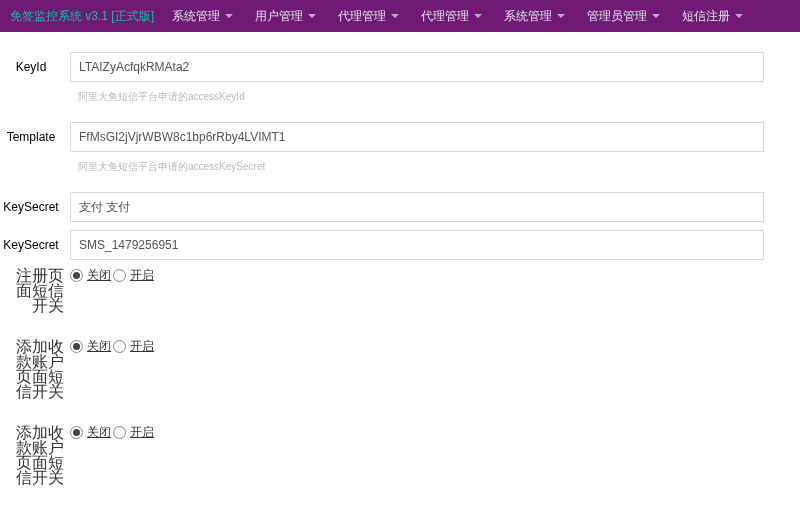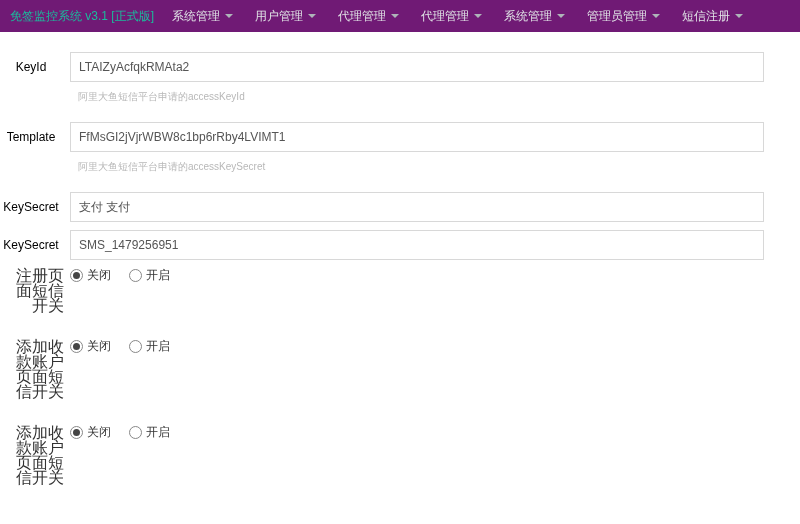--- a/index.html
+++ b/index.html
@@ -89,22 +89,23 @@
     min-width: 60px;
     text-align: right;
     font-size: 16px;
     color: #333;
     line-height: 15px;
     padding-right: 6px;
   }
   .radio-group {
     display: flex;
     align-items: flex-end;
-    gap: 18px;
+    gap: 2px;
     margin-top: -1px;
+    text-decoration: underline;
   }
   .radio-opt {
     display: inline-flex;
     align-items: center;
     gap: 4px;
     font-size: 12px;
     color: #333;
     cursor: pointer;
   }
   .radio-circle {

